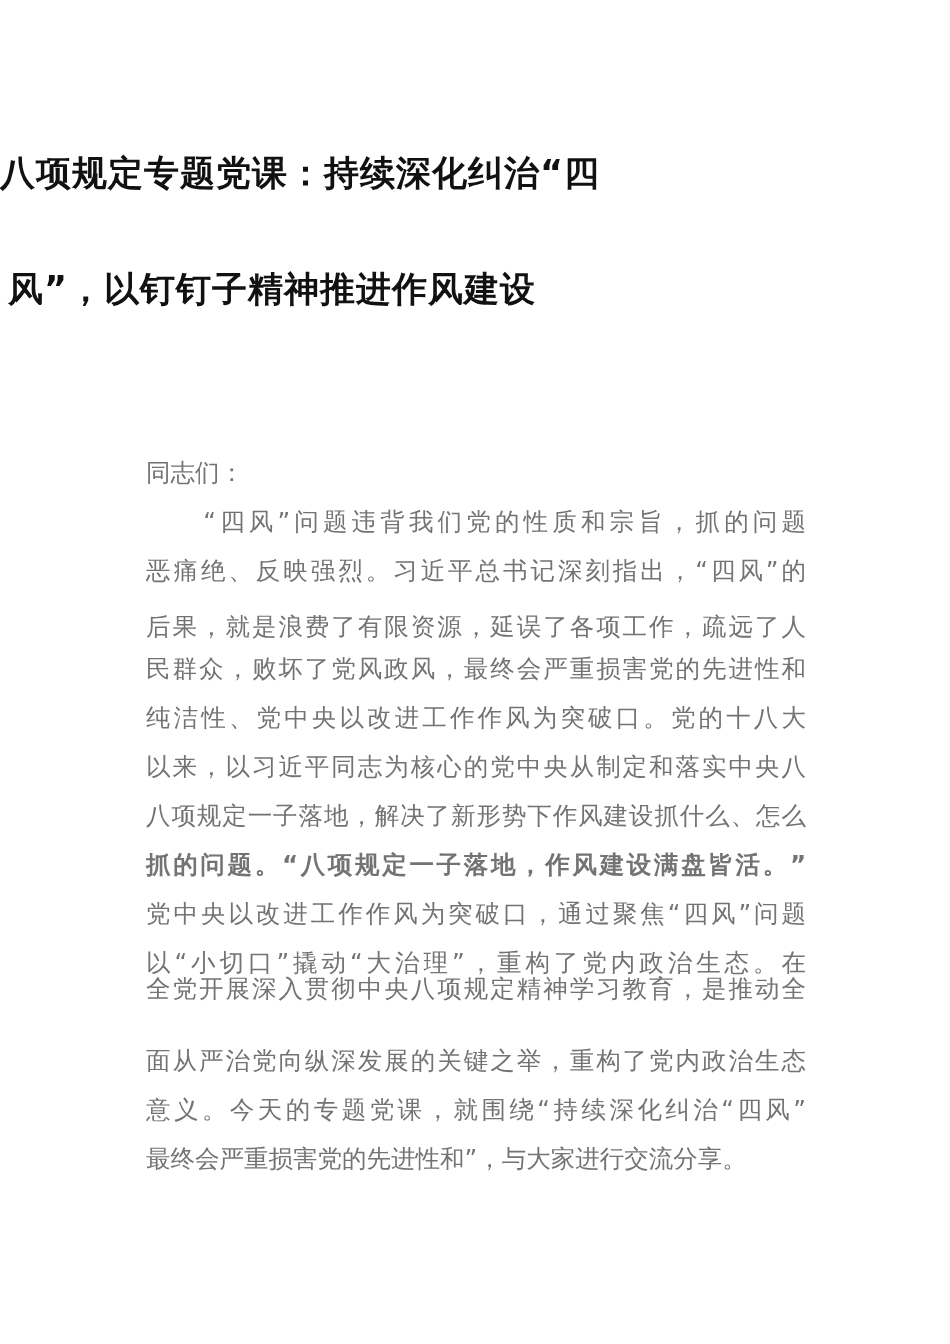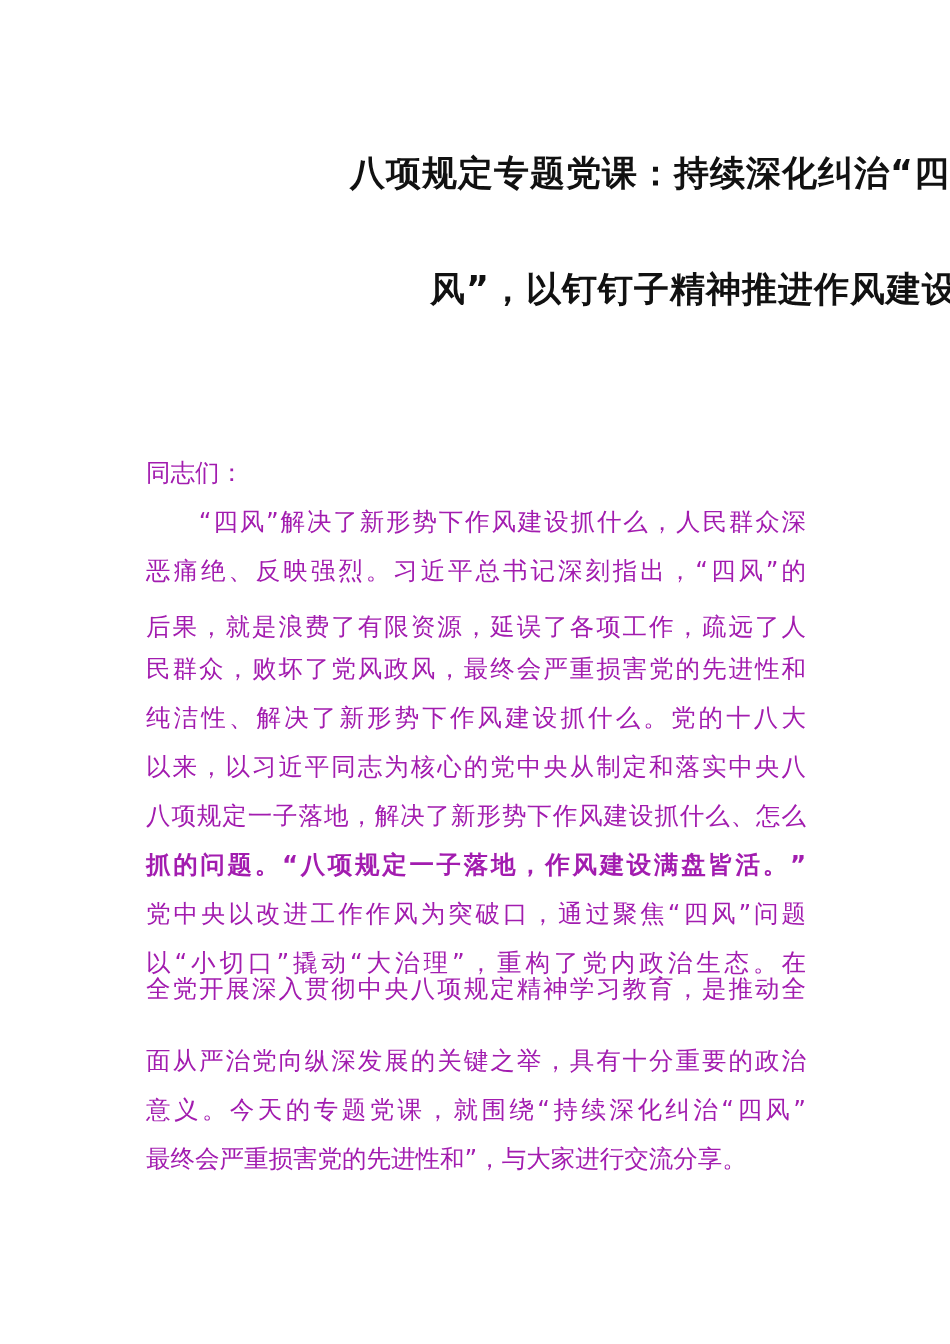--- a/index.html
+++ b/index.html
@@ -1,39 +1,39 @@
 <!DOCTYPE html>
 <html><head>
 <meta charset="utf-8">
 <style>
   html, body { margin:0; padding:0; background:#ffffff; }
   body { width:950px; height:1344px; position:relative; overflow:hidden;
          font-family:"DejaVu Serif", "Liberation Serif", serif; color:#111; }
-  .title-line { position:absolute; left:0; width:950px; text-align:right;
+  .title-line { position:absolute; left:0; width:950px; text-align:left;
                 font-size:35px; font-weight:bold; font-family:"DejaVu Sans", sans-serif; letter-spacing:1px; }
   .body-line { position:absolute; left:146px; width:660px; font-size:24.5px;
-               white-space:nowrap; text-align:justify; text-align-last:justify; font-family:"DejaVu Sans", sans-serif; font-weight:normal; color:#a21caf; }
+               white-space:nowrap; text-align:justify; text-align-last:justify; font-family:"DejaVu Sans", sans-serif; font-weight:normal; color:#737373; }
   .body-line.last { text-align-last:left; }
 </style>
 </head>
 <body>
 
 <div>
   <div class="title-line" style="top:150px;">八项规定专题党课：持续深化纠治“四</div>
   <div class="title-line" style="top:266px;padding-left:8px;">风”，以钉钉子精神推进作风建设</div>
 
   <div class="body-line last" style="top:456px;">同志们：</div>
 
-  <div class="body-line" style="top:505px;">　　“四风”解决了新形势下作风建设抓什么，人民群众深</div>
+  <div class="body-line" style="top:505px;">　　“四风”问题违背我们党的性质和宗旨，抓的问题</div>
   <div class="body-line" style="top:554px;">恶痛绝、反映强烈。习近平总书记深刻指出，“四风”的</div>
   <div class="body-line" style="top:603px;margin-top:7px;">后果，就是浪费了有限资源，延误了各项工作，疏远了人</div>
   <div class="body-line" style="top:652px;">民群众，败坏了党风政风，最终会严重损害党的先进性和</div>
-  <div class="body-line" style="top:701px;">纯洁性、解决了新形势下作风建设抓什么。党的十八大</div>
+  <div class="body-line" style="top:701px;">纯洁性、党中央以改进工作作风为突破口。党的十八大</div>
   <div class="body-line" style="top:750px;">以来，以习近平同志为核心的党中央从制定和落实中央八</div>
   <div class="body-line" style="top:799px;">八项规定一子落地，解决了新形势下作风建设抓什么、怎么</div>
   <div class="body-line" style="top:848px;font-weight:bold;">抓的问题。“八项规定一子落地，作风建设满盘皆活。”</div>
   <div class="body-line" style="top:897px;">党中央以改进工作作风为突破口，通过聚焦“四风”问题</div>
   <div class="body-line" style="top:946px;">以“小切口”撬动“大治理”，重构了党内政治生态。在</div>
   <div class="body-line" style="top:972px;">全党开展深入贯彻中央八项规定精神学习教育，是推动全</div>
-  <div class="body-line" style="top:1044px;">面从严治党向纵深发展的关键之举，具有十分重要的政治</div>
+  <div class="body-line" style="top:1044px;">面从严治党向纵深发展的关键之举，重构了党内政治生态</div>
   <div class="body-line" style="top:1093px;">意义。今天的专题党课，就围绕“持续深化纠治“四风”</div>
   <div class="body-line last" style="top:1142px;">最终会严重损害党的先进性和”，与大家进行交流分享。</div>
 </div>
 
 </body></html>

